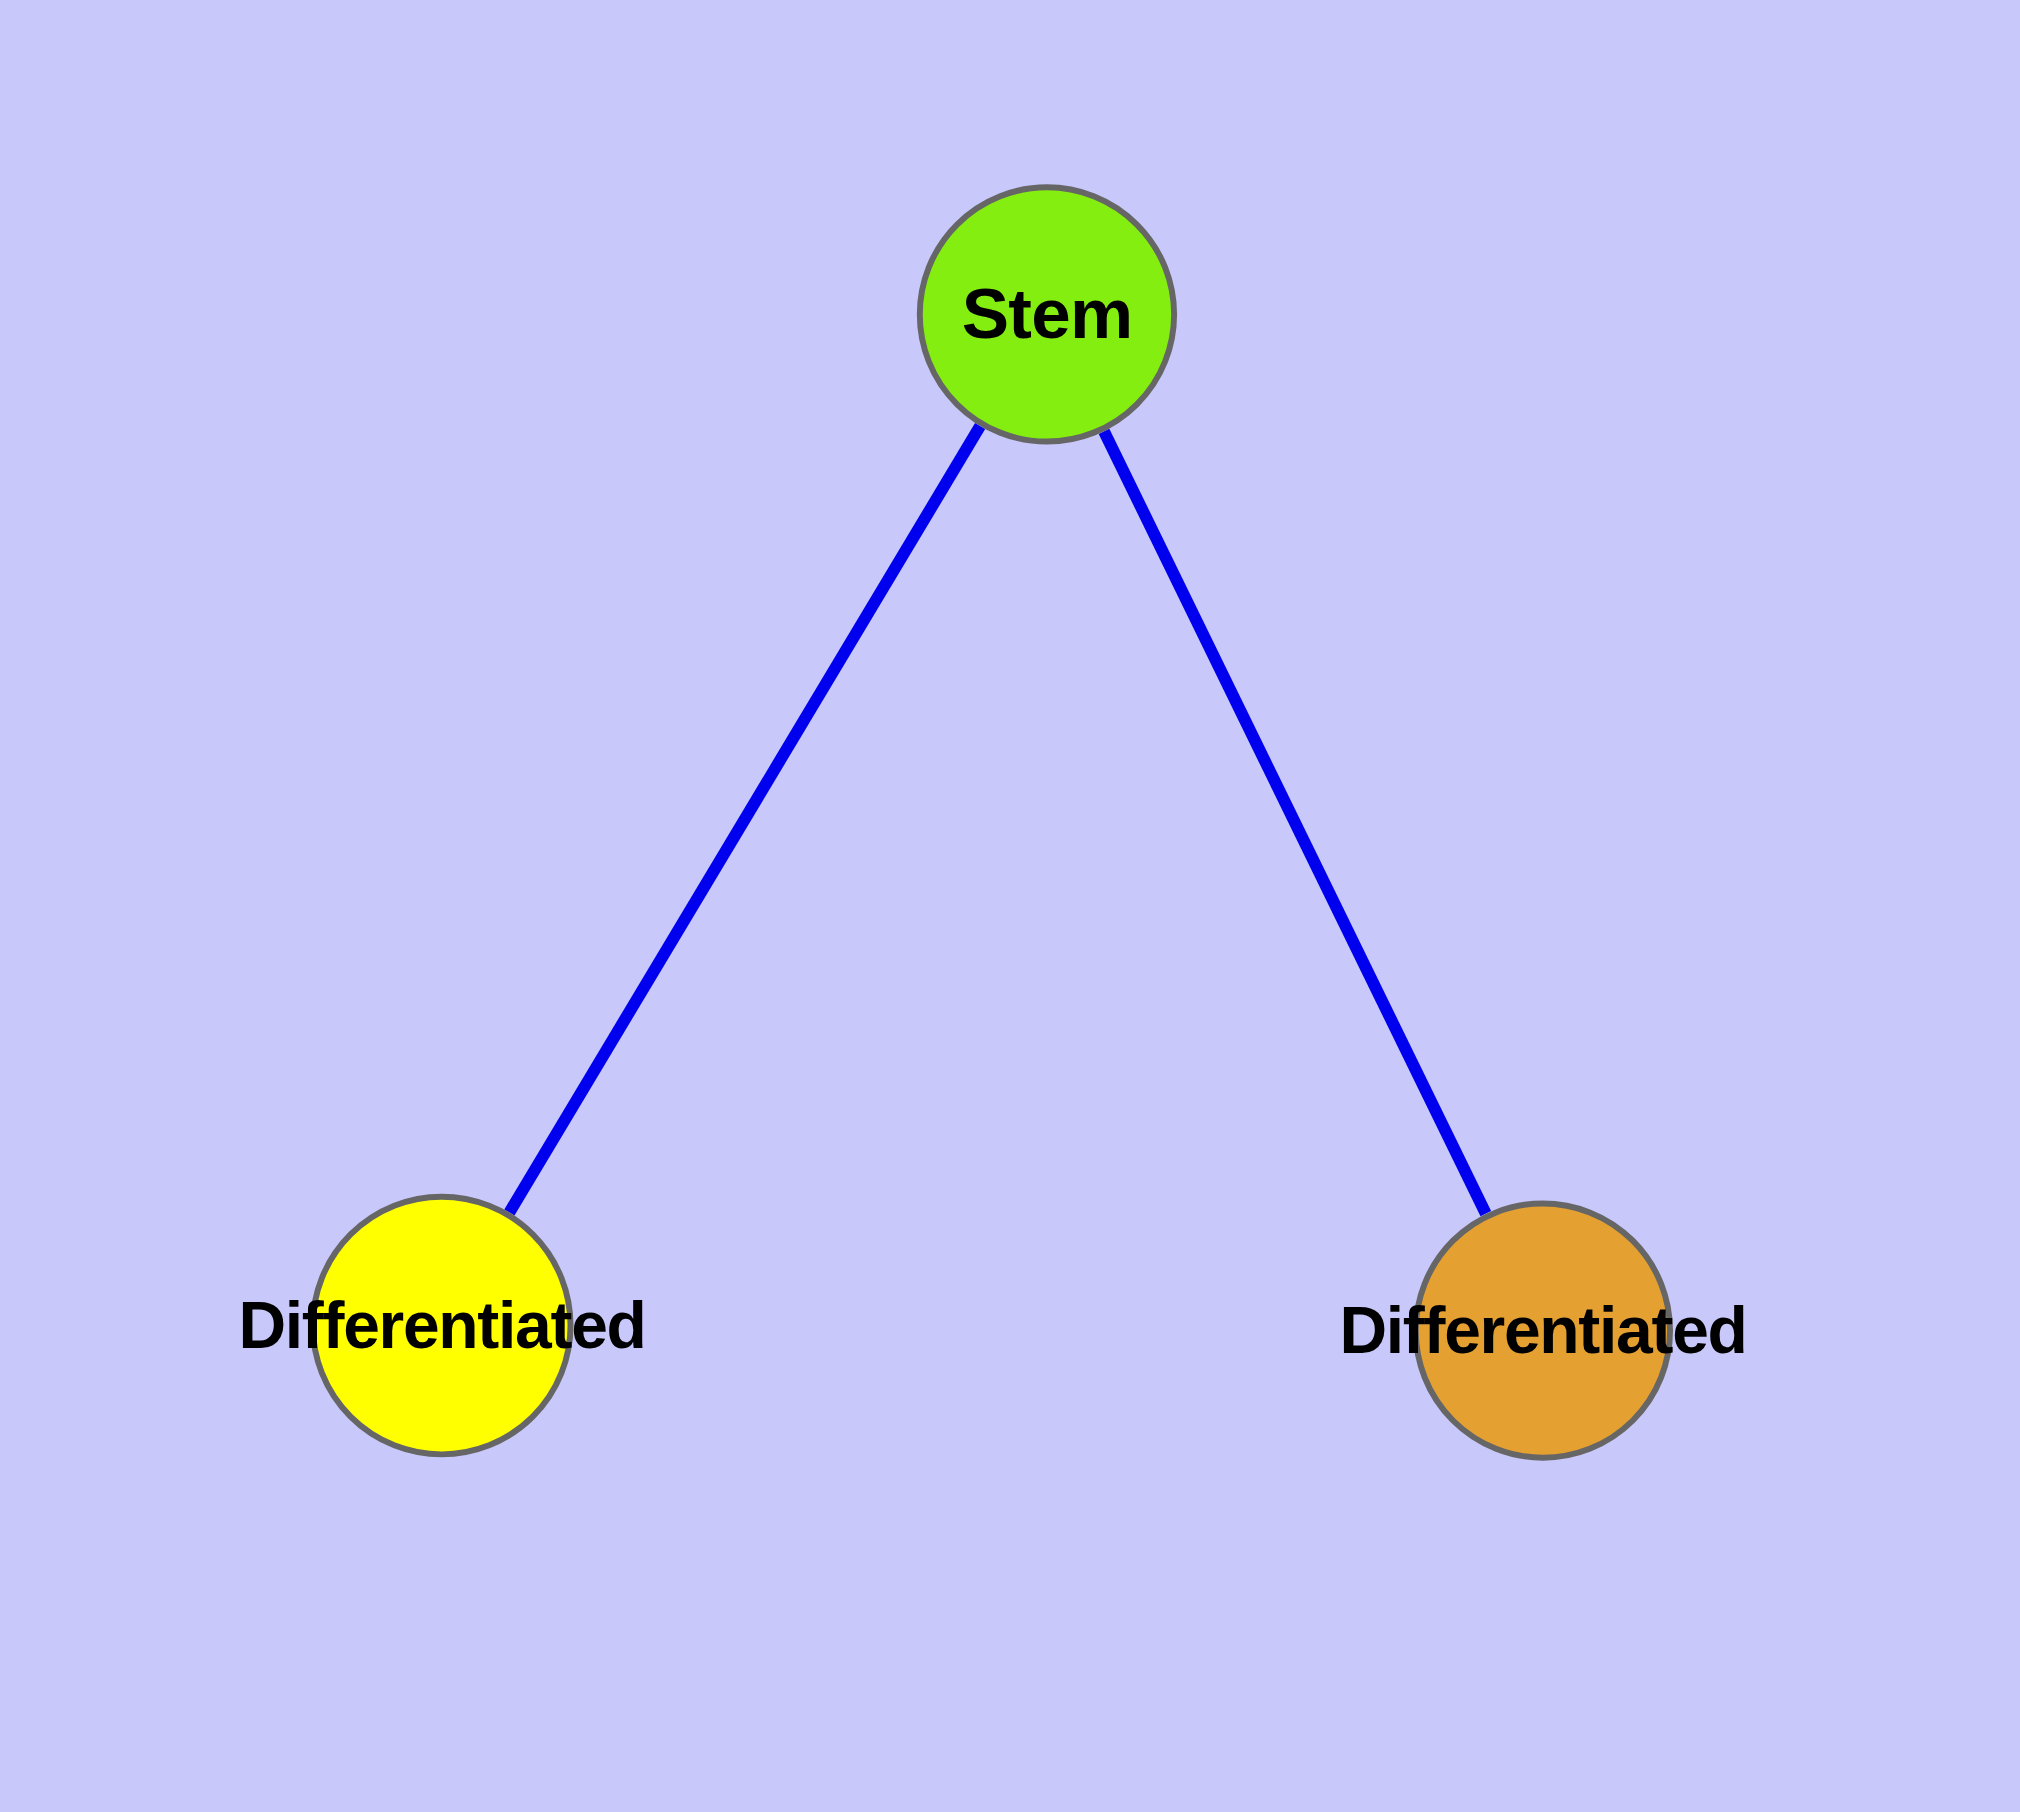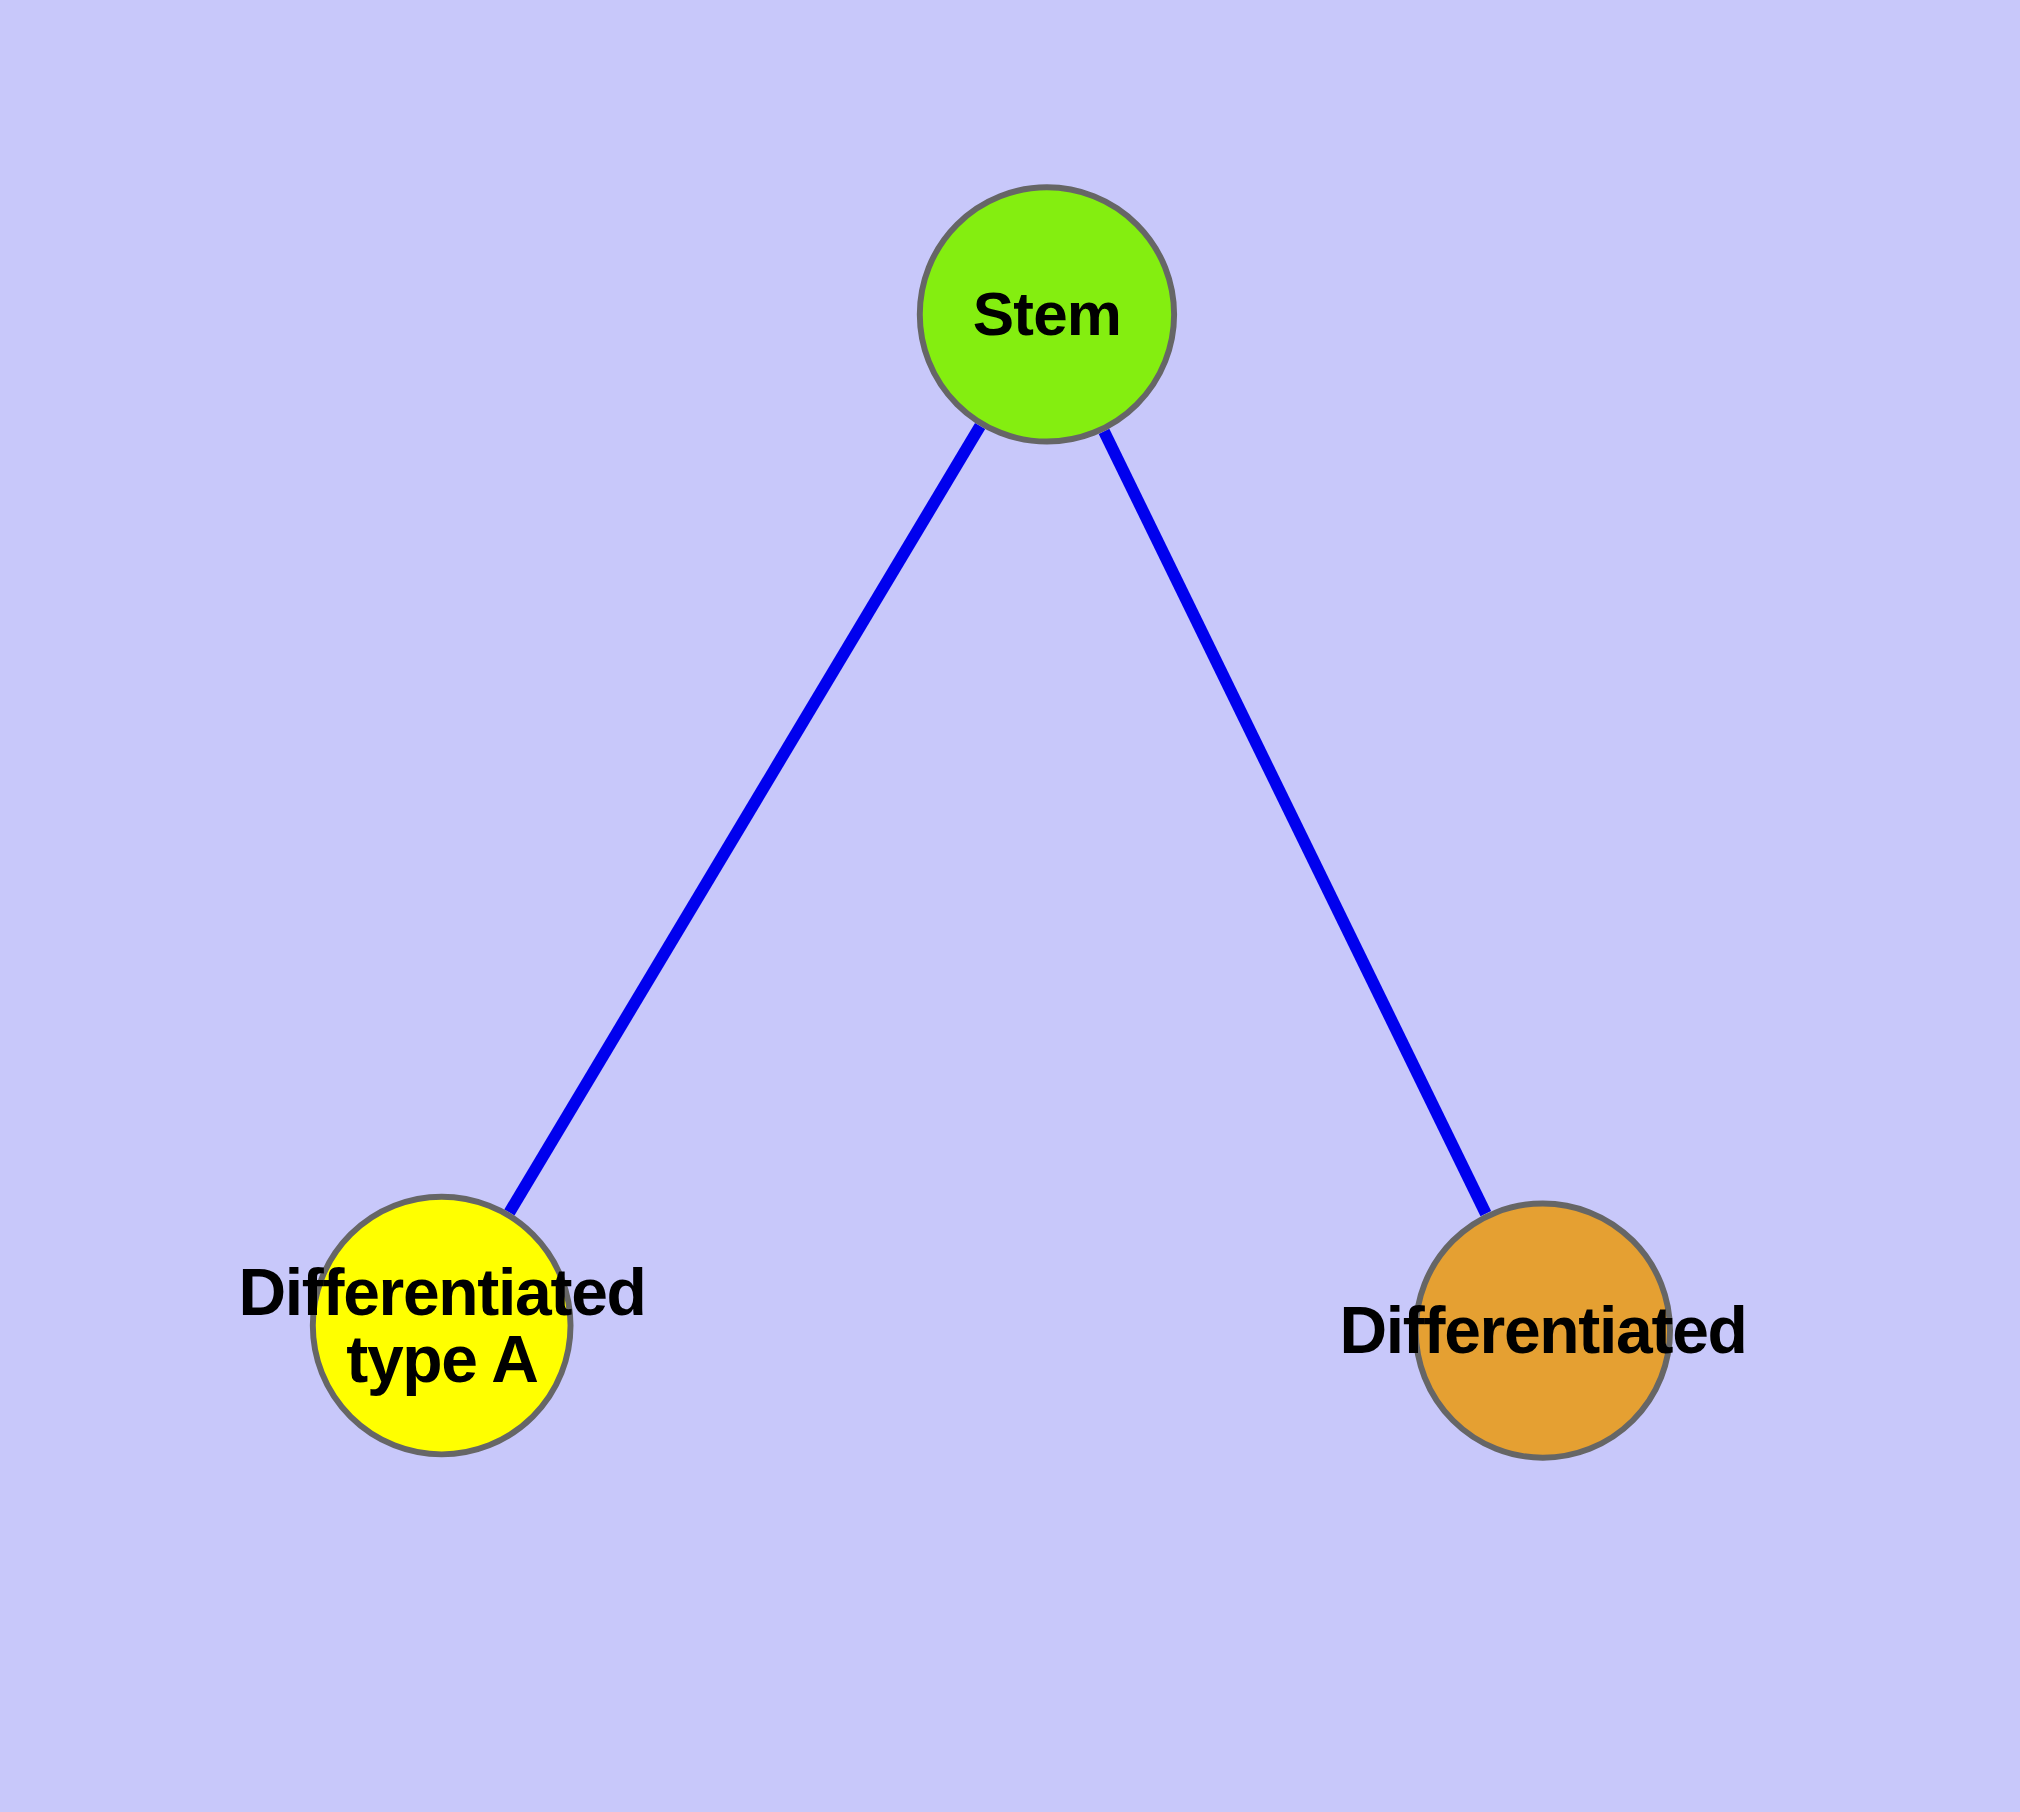--- a/index.html
+++ b/index.html
@@ -27,21 +27,21 @@
     position: absolute;
     text-align: center;
     font-weight: bold;
     color: #000000;
     white-space: nowrap;
     line-height: 1.02;
     pointer-events: none;
     transform: translate(-50%, -50%);
   }
   .label-stem {
-    font-size: 62px;
+    font-size: 71px;
     letter-spacing: -0.8px;
   }
   .label-diff {
     font-size: 66px;
     letter-spacing: -1.3px;
   }
 </style>
 </head>
 <body>
 
@@ -59,21 +59,20 @@
         <circle cx="1820" cy="1570" r="150" fill="#e5a032" stroke="#666666" stroke-width="7"></circle>
       </g>
   </svg>
 
   <div id="label-layer">
       <div class="node-label label-stem" style="left: 1047px; top: 314px;">
         <div>Stem</div>
       </div>
       <div class="node-label label-diff" style="left: 442px; top: 1326px;">
         <div>Differentiated</div>
-        <div>type A</div>
       </div>
       <div class="node-label label-diff" style="left: 1543px; top: 1331px;">
         <div>Differentiated</div>
       </div>
     </div>
 
 </div>
 
 
 </body></html>

